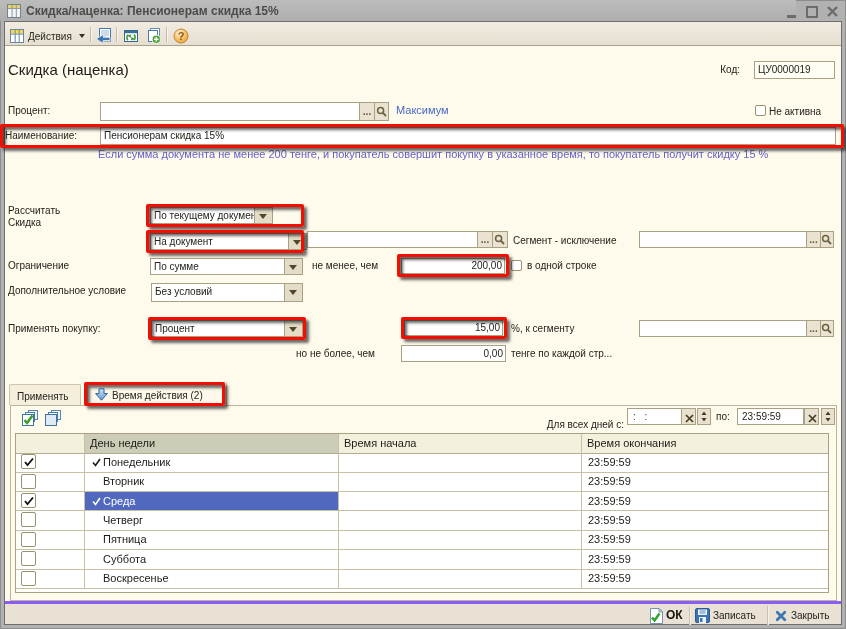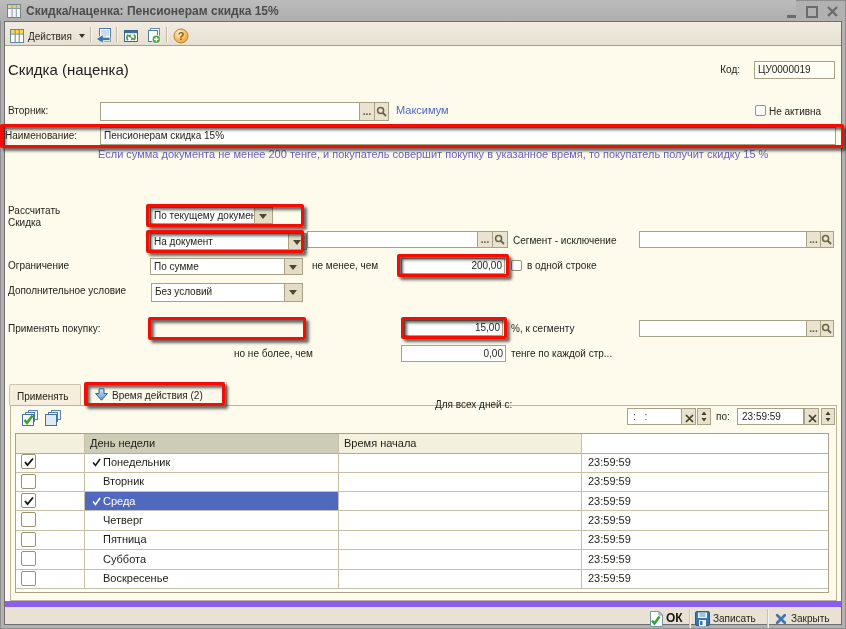--- a/index.html
+++ b/index.html
@@ -88,21 +88,21 @@
           <circle cx="8" cy="8" r="7" fill="url(#hg)" stroke="#c08432"></circle>
           <text x="8" y="12" text-anchor="middle" font-family="Liberation Sans" font-size="11" font-weight="bold" fill="#8a5a14">?</text>
         </svg>
 </div>
 <div id="form">
 <div class="lbl" style="left:3px;top:15px;font-size:15px;line-height:18px;color:#1e1d19">Скидка (наценка)</div>
 <div class="lbl" style="left:660px;top:17px;width:75px;text-align:right">Код:</div>
 <div class="fld" style="left:749px;top:15px;width:81px;height:18px;background:#fffef4">
           <div class="lbl" style="left:3px;top:1px;line-height:14px">ЦУ0000019</div>
         </div>
-<div class="lbl" style="left:3px;top:58px">Вторник:</div>
+<div class="lbl" style="left:3px;top:58px">Процент:</div>
 <div class="fld" style="left:95px;top:56px;width:289px;height:19px">
           <div class="fbtn dots" style="left:258px;width:15px;line-height:17px">...</div>
           <div class="fbtn" style="left:273px;width:14px"><svg width="12" height="12" style="margin-top:3px">
               <circle cx="4.6" cy="4.6" r="3" fill="none" stroke="#6b6340" stroke-width="1.5"></circle>
               <line x1="7" y1="7" x2="10" y2="10" stroke="#6b6340" stroke-width="1.8"></line>
             </svg></div>
         </div>
 <div class="link" style="left:391px;top:58px">Максимум</div>
 <div class="cb" style="left:750px;top:59px"></div>
 <div class="lbl" style="left:764px;top:59px">Не активна</div>
@@ -150,34 +150,38 @@
         </div>
 <div class="redbox" style="left:392px;top:208px;width:112px;height:23px"></div>
 <div class="cb" style="left:506px;top:214px"></div>
 <div class="lbl" style="left:522px;top:213px">в одной строке</div>
 <div class="lbl" style="left:3px;top:238px">Дополнительное условие</div>
 <div class="fld" style="left:146px;top:237px;width:152px;height:19px">
           <div class="lbl" style="left:3px;top:0px;line-height:15px">Без условий</div>
           <div class="ddbtn"></div>
         </div>
 <div class="lbl" style="left:3px;top:276px">Применять покупку:</div>
+<div class="fld" style="left:146px;top:274px;width:152px;height:17px">
+          <div class="lbl" style="left:3px;top:0px;line-height:15px">Процент</div>
+          <div class="ddbtn"></div>
+        </div>
 <div class="redbox" style="left:143px;top:271px;width:158px;height:23px"></div>
 <div class="fld" style="left:399px;top:274px;width:99px;height:16px">
           <div class="lbl" style="left:0;top:0px;right:2px;line-height:14px;text-align:right">15,00</div>
         </div>
 <div class="redbox" style="left:396px;top:271px;width:106px;height:22px"></div>
 <div class="lbl" style="left:506px;top:276px">%, к сегменту</div>
 <div class="fld" style="left:634px;top:274px;width:195px;height:17px">
           <div class="fbtn dots" style="left:166px;width:14px;line-height:15px">...</div>
           <div class="fbtn" style="left:180px;width:13px"><svg width="12" height="12" style="margin-top:2px">
               <circle cx="4.6" cy="4.6" r="3" fill="none" stroke="#6b6340" stroke-width="1.5"></circle>
               <line x1="7" y1="7" x2="10" y2="10" stroke="#6b6340" stroke-width="1.8"></line>
             </svg></div>
         </div>
-<div class="lbl" style="left:229px;top:301px;width:149px;text-align:left">но не более, чем</div>
+<div class="lbl" style="left:256px;top:301px;width:149px;text-align:center">но не более, чем</div>
 <div class="fld" style="left:396px;top:299px;width:105px;height:17px">
           <div class="lbl" style="left:0;top:1px;right:2px;line-height:14px;text-align:right">0,00</div>
         </div>
 <div class="lbl" style="left:506px;top:301px">тенге по каждой стр...</div>
 <div class="abs" style="left:4px;top:338px;width:72px;height:21px;background:#f5eedd;border:1px solid #cdc6ae;border-bottom:none;border-radius:2px 2px 0 0">
           <div class="lbl" style="left:7px;top:5px">Применять</div>
         </div>
 <div class="abs" style="left:82px;top:336px;width:140px;height:23px;background:#fdf9ea;border:1px solid #cdc6ae;border-bottom:none;border-radius:2px 2px 0 0"></div>
 <div class="abs" style="left:5px;top:359px;width:827px;height:196px;border:1px solid #bbb49a"></div>
 <svg class="abs" style="left:90px;top:342px;z-index:41" width="13" height="13" viewBox="0 0 13 13">
@@ -195,21 +199,21 @@
           <rect x="6.5" y="0.5" width="9" height="9" fill="#eef4fa" stroke="#5585ad"></rect>
           <rect x="3.5" y="2.5" width="9" height="9" fill="#f5f9fd" stroke="#4a7ca8"></rect>
           <rect x="0.5" y="4.5" width="11" height="11" fill="#fff" stroke="#40749e"></rect>
           <path d="M2.5 10 L5 13 L10.5 5.5" fill="none" stroke="#3ba32c" stroke-width="2.6"></path>
         </svg>
 <svg class="abs" style="left:40px;top:364px" width="17" height="17" viewBox="0 0 17 17">
           <rect x="6.5" y="0.5" width="9" height="9" fill="#eef4fa" stroke="#5585ad"></rect>
           <rect x="3.5" y="2.5" width="9" height="9" fill="#f5f9fd" stroke="#4a7ca8"></rect>
           <rect x="0.5" y="4.5" width="11" height="11" fill="#dfeaf2" stroke="#40749e"></rect>
         </svg>
-<div class="lbl" style="left:430px;top:352px;width:189px;text-align:left">Для всех дней с:</div>
+<div class="lbl" style="left:430px;top:372px;width:189px;text-align:right">Для всех дней с:</div>
 <div class="fld" style="left:622px;top:362px;width:55px;height:17px">
           <div class="lbl" style="left:5px;top:1px;line-height:14px;letter-spacing:3px;color:#44403a">: :</div>
         </div>
 <div class="xbtn" style="left:676px;top:362px;width:15px;height:17px"><svg width="9" height="9" style="margin:3px 0 0 2.5px">
             <path d="M1 1 L8 8 M8 1 L1 8" stroke="#433d20" stroke-width="1.7"></path>
           </svg></div>
 <div class="sp" style="left:692px;top:362px;height:17px"><svg width="12" height="15">
             <path d="M6 2.5 L8.5 6 H3.5 Z" fill="#433d20"></path>
             <path d="M6 12.5 L8.5 9 H3.5 Z" fill="#433d20"></path>
           </svg></div>
@@ -225,20 +229,23 @@
             <path d="M6 12.5 L8.5 9 H3.5 Z" fill="#433d20"></path>
           </svg></div>
 <div class="abs" id="tbl" style="left:10px;top:387px;width:814px;height:160px;border:1px solid #a9a183;background:#fff">
 <div class="abs" style="left:0;top:0;width:68px;height:19px;background:#f3f1de"></div>
 <div class="abs" style="left:68px;top:0;width:254px;height:19px;background:#cdccb7">
             <div class="tcell" style="left:6px;top:3px">День недели</div>
           </div>
 <div class="abs" style="left:322px;top:0;width:243px;height:19px;background:#f3f1de">
             <div class="tcell" style="left:6px;top:3px">Время начала</div>
           </div>
+<div class="abs" style="left:565px;top:0;width:247px;height:19px;background:#f3f1de">
+            <div class="tcell" style="left:6px;top:3px">Время окончания</div>
+          </div>
 <div class="abs" style="left:0;top:19px;width:812px;height:1px;background:#b5ae93"></div>
 <div class="abs" style="left:0;top:19px;width:812px;height:18.5px">
 <div class="abs" style="left:5px;top:1.2px;width:15px;height:15px;background:#fff;border:1px solid #99926f;border-radius:2px">
 <svg width="12" height="12" style="position:absolute;left:1px;top:1px">
                 <path d="M2 6 L4.5 9 L10 2.5" fill="none" stroke="#111" stroke-width="1.8"></path>
               </svg>
 </div>
 <svg width="9" height="9" style="position:absolute;left:76px;top:4.8px">
               <path d="M1 4.5 L3.5 7.5 L8 1" fill="none" stroke="#1d1c16" stroke-width="1.6"></path>
             </svg>
@@ -293,21 +300,21 @@
 </div>
 <div class="tcell" style="left:87px;top:2.8px;color:#1d1c16">Воскресенье</div>
 <div class="tcell" style="left:572px;top:2.8px">23:59:59</div>
 <div class="abs" style="left:0;bottom:-1px;width:812px;height:1px;background:#c6c0a4"></div>
 </div>
 <div class="abs" style="left:68px;top:0;width:1px;height:155px;background:#c6c0a4"></div>
 <div class="abs" style="left:322px;top:0;width:1px;height:155px;background:#c6c0a4"></div>
 <div class="abs" style="left:565px;top:0;width:1px;height:155px;background:#c6c0a4"></div>
 </div>
 </div>
-<div class="abs" id="btnbar" style="left:0px;top:579px;width:836px;height:23px;background:#e8e1d4;border-top:6px solid #8b5cf6">
+<div class="abs" id="btnbar" style="left:0px;top:579px;width:836px;height:23px;background:#e8e1d4;border-top:3px solid #8b5cf6">
 <svg class="abs" style="left:644px;top:4px" width="15" height="16" viewBox="0 0 15 16">
           <path d="M1.5 0.5 H10 L13.5 4 V15.5 H1.5 Z" fill="#fff" stroke="#7a94ac"></path>
           <path d="M10 0.5 V4 H13.5 Z" fill="#dce6ee" stroke="#7a94ac"></path>
           <path d="M3 9.5 L5.5 12.5 L10.5 5.5" fill="none" stroke="#2fa32c" stroke-width="2.4"></path>
         </svg>
 <div class="abs" style="left:661px;top:4px;font-size:12px;font-weight:bold;color:#17160f">ОК</div>
 <div class="abs" style="left:684px;top:2px;width:1px;height:19px;background:#c9c2ae;box-shadow:1px 0 0 #f5f0e6"></div>
 <svg class="abs" style="left:690px;top:4px" width="15" height="15" viewBox="0 0 15 15">
           <rect x="0.5" y="0.5" width="14" height="14" rx="1.5" fill="#3b74b6" stroke="#2d5a92"></rect>
           <rect x="3" y="1.5" width="9" height="5.5" fill="#eef4fa"></rect>

